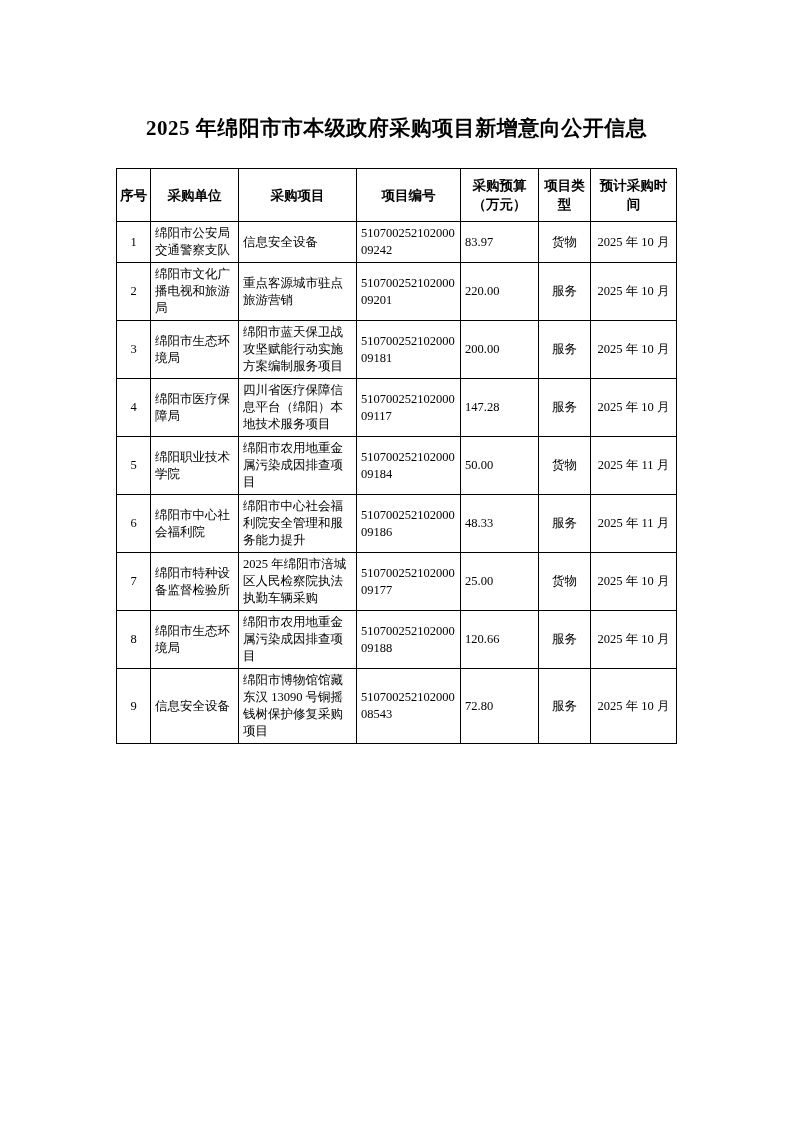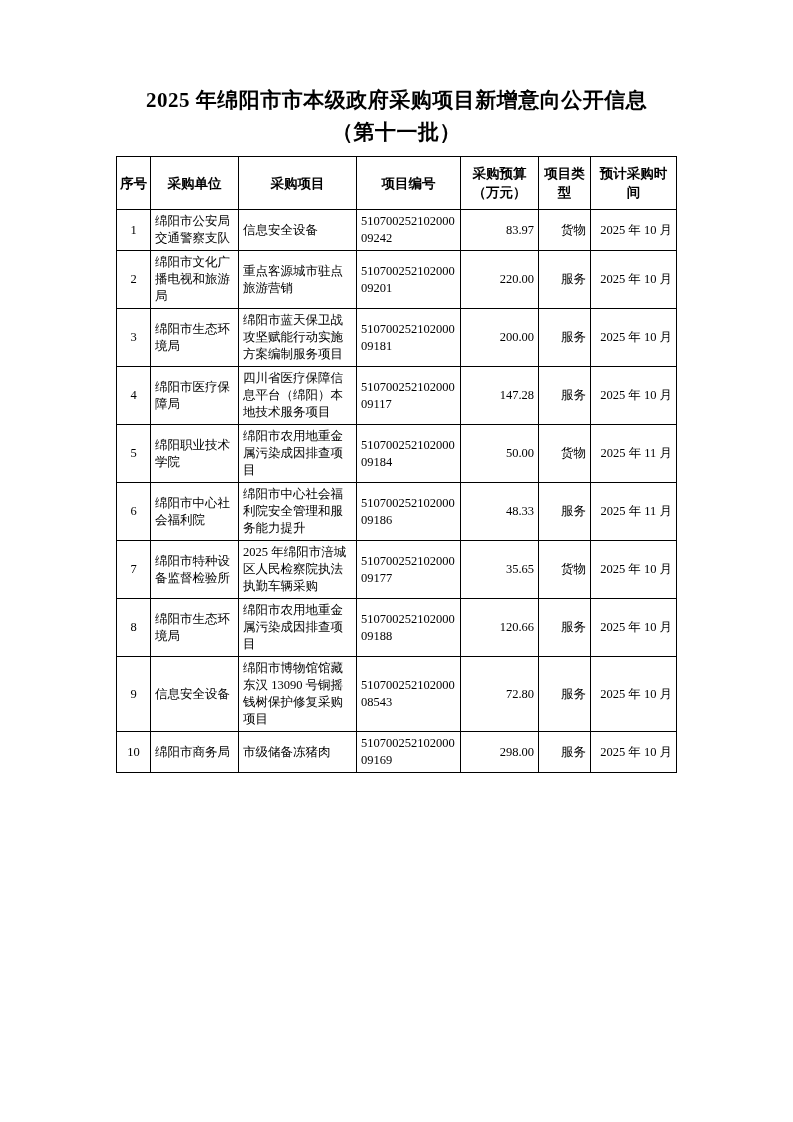--- a/index.html
+++ b/index.html
@@ -16,30 +16,30 @@
   }
   .page {
     width: 793px;
     height: 1122px;
     box-sizing: border-box;
     padding: 0;
     position: relative;
   }
   .title-block {
     text-align: center;
-    margin-top: 84px;
+    margin-top: 112px;
   }
   .title-line {
     font-size: 21px;
     font-weight: bold;
     letter-spacing: 0.5px;
     line-height: 32px;
   }
   .table-wrap {
-    margin-top: 8px;
+    margin-top: 24px;
     display: flex;
     justify-content: center;
   }
   table.proc {
     border-collapse: collapse;
     width: 560px;
     table-layout: fixed;
     font-size: 12.5px;
   }
   table.proc th,
@@ -67,38 +67,36 @@
   td.idx {
     text-align: center;
   }
   td.unit, td.proj {
     text-align: left;
   }
   td.num {
     text-align: left;
   }
   td.budget {
-    text-align: right;
     padding-right: 6px;
   }
   td.type, td.time {
-    text-align: right;
+    text-align: center;
   }
   .nowrap-num {
     word-break: break-all;
   }
 </style>
 </head>
 <body>
 
 <div class="page">
 
   <div class="title-block">
     <div class="title-line">2025 年绵阳市市本级政府采购项目新增意向公开信息</div>
-    <div class="title-line">（第十一批）</div>
   </div>
 
   <div class="table-wrap">
     <table class="proc">
       <colgroup>
         <col class="c-idx">
         <col class="c-unit">
         <col class="c-proj">
         <col class="c-num">
         <col class="c-budget">
@@ -169,21 +167,21 @@
           <td class="num nowrap-num">51070025210200009186</td>
           <td class="budget">48.33</td>
           <td class="type">服务</td>
           <td class="time">2025 年 11 月</td>
         </tr>
         <tr>
           <td class="idx">7</td>
           <td class="unit">绵阳市特种设备监督检验所</td>
           <td class="proj">2025 年绵阳市涪城区人民检察院执法执勤车辆采购</td>
           <td class="num nowrap-num">51070025210200009177</td>
-          <td class="budget">35.65</td>
+          <td class="budget">25.00</td>
           <td class="type">货物</td>
           <td class="time">2025 年 10 月</td>
         </tr>
         <tr>
           <td class="idx">8</td>
           <td class="unit">绵阳市生态环境局</td>
           <td class="proj">绵阳市农用地重金属污染成因排查项目</td>
           <td class="num nowrap-num">51070025210200009188</td>
           <td class="budget">120.66</td>
           <td class="type">服务</td>
@@ -191,26 +189,17 @@
         </tr>
         <tr>
           <td class="idx">9</td>
           <td class="unit">信息安全设备</td>
           <td class="proj">绵阳市博物馆馆藏东汉 13090 号铜摇钱树保护修复采购项目</td>
           <td class="num nowrap-num">51070025210200008543</td>
           <td class="budget">72.80</td>
           <td class="type">服务</td>
           <td class="time">2025 年 10 月</td>
         </tr>
-        <tr>
-          <td class="idx">10</td>
-          <td class="unit">绵阳市商务局</td>
-          <td class="proj">市级储备冻猪肉</td>
-          <td class="num nowrap-num">51070025210200009169</td>
-          <td class="budget">298.00</td>
-          <td class="type">服务</td>
-          <td class="time">2025 年 10 月</td>
-        </tr>
       </tbody>
     </table>
   </div>
 
 </div>
 
 </body></html>

